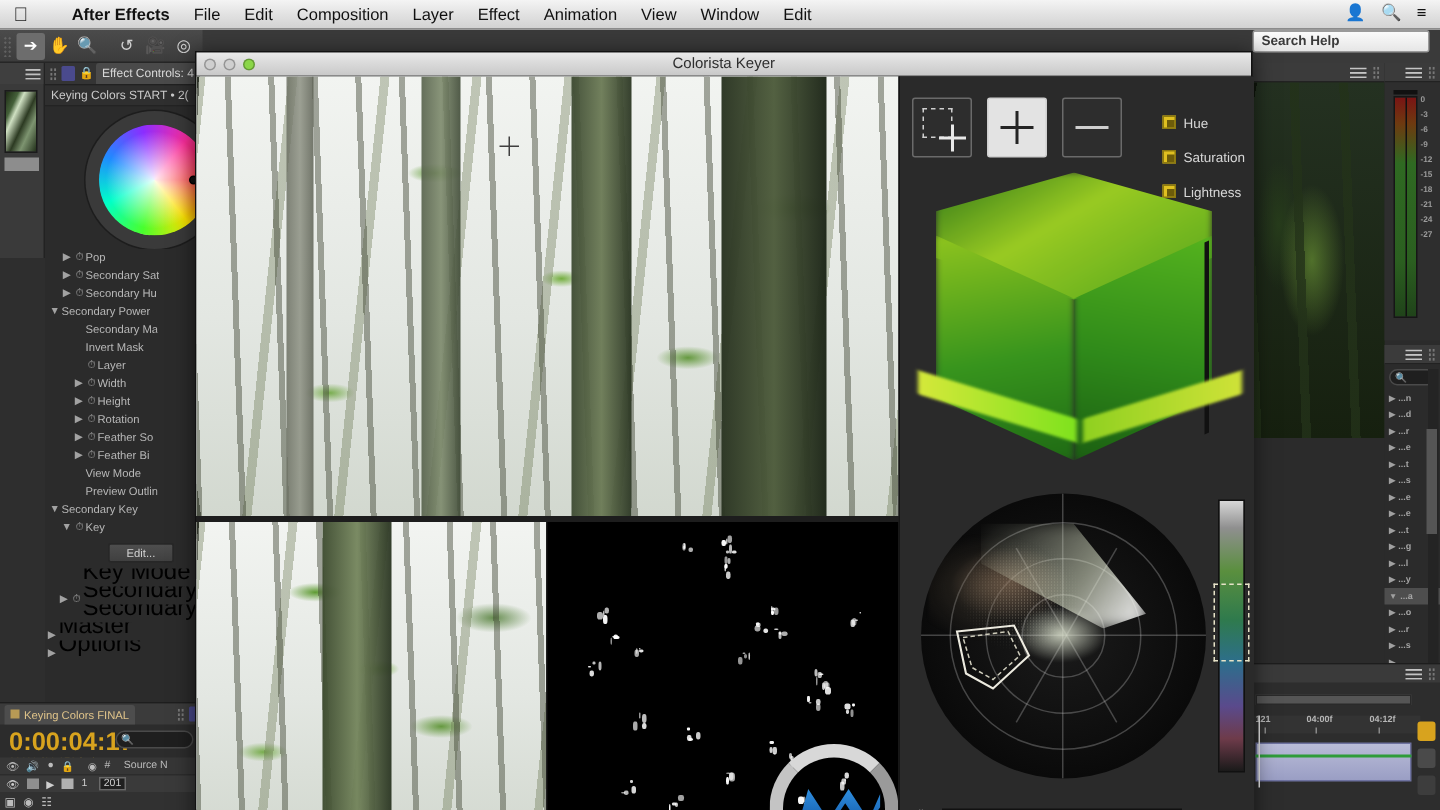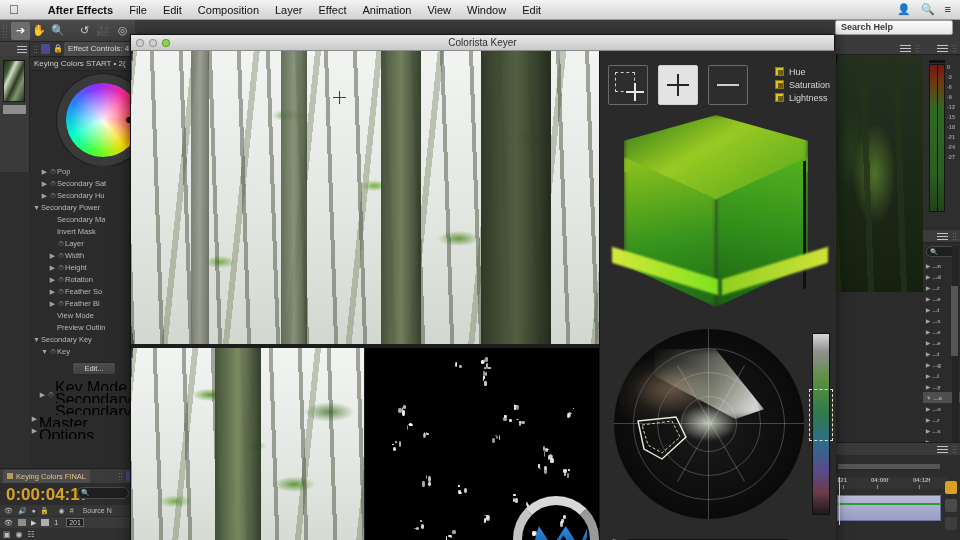--- a/index.html
+++ b/index.html
@@ -88,21 +88,21 @@
     background: conic-gradient(from 200deg, #8c1414 0deg 120deg, #333 120deg 360deg);
     -webkit-mask: radial-gradient(circle, transparent 0 36px, #000 36px 46px, transparent 46px);
             mask: radial-gradient(circle, transparent 0 36px, #000 36px 46px, transparent 46px);
   }
   .ring-handle { position:absolute; width:12px; height:6px; background:#e9e9e9; border-radius:1px;}
   #wheel-dot { position:absolute; left:96px; top:46px; width:6px;height:6px; background:#111; border-radius:50%;
     border:1px solid #000;}
 
   
   #prop-list { font-size:7.5px; color:#b8b8b8; line-height:12px; padding-left:2px; }
-  .prow { height:12px; display:flex; align-items:flex-start; white-space:nowrap; overflow:hidden; }
+  .prow { height:12px; display:flex; align-items:flex-end; white-space:nowrap; overflow:hidden; }
   .tw { width:9px; text-align:center; color:#a2a2a2; font-size:7px; flex:none; }
   .sw { width:8px; text-align:center; color:#9a9a9a; font-size:7px; flex:none; }
   .plabel { overflow:hidden; text-overflow:clip; }
   .ind1 { padding-left:8px; } .ind2 { padding-left:16px; }
   .btn-edit { margin:4px 0 4px 42px; width:44px; height:13px; font-size:7.5px; color:#d2d2d2;
     background:linear-gradient(#4e4e4e,#404040); border:1px solid #272727; border-radius:2px;
     display:flex; align-items:center; justify-content:center;}
 
   
   #tl-panel { position:absolute; bottom:0; left:0; width:135px; height:72px; background:#2c2c2c;
@@ -204,21 +204,21 @@
   .mb-plus:after { top:10px; left:0; height:2px; width:22px; }
   .mb-minus { width:22px;height:2px;background:#cfcfcf; }
   .mb-marq { position:absolute; left:6px; top:6px; width:20px;height:20px;
     border:1px dashed #cfcfcf; }
   .mb-marqcross { position:absolute; left:17px; top:17px; width:18px;height:18px;}
   .mb-marqcross:before,.mb-marqcross:after{content:"";position:absolute;background:#e8e8e8;}
   .mb-marqcross:before{left:8px;top:0;width:1.5px;height:18px;}
   .mb-marqcross:after{top:8px;left:0;height:1.5px;width:18px;}
 
   #checks { position:absolute; left:175px; top:14px; font-size:9px; color:#d8d8d8; }
-  .chk-row { display:flex; align-items:center; gap:5px; height:13px; }
+  .chk-row { display:flex; align-items:center; gap:5px; height:13px;margin-top:10px; }
   .chk-box { width:9px; height:9px; background:#e0c020; border:1px solid #8d7a10; position:relative;}
   .chk-box:after{content:""; position:absolute; left:2px; top:2px; width:5px;height:5px; background:#6d5c0a;}
 
   
   #cube-wrap { position:absolute; left:6px; top:58px; width:224px; height:216px; }
   #cube-top { position:absolute; left:18px; top:6px; width:184px; height:92px;
     background: linear-gradient(150deg,#2f7a18,#9fd322 40%,#4fa81c 100%);
     clip-path: polygon(50% 0, 100% 28%, 100% 62%, 50% 92%, 0 62%, 0 28%);
     filter: blur(2px); opacity:.95;}
   #cube-face-l { position:absolute; left:18px; top:48px; width:92px; height:150px;

